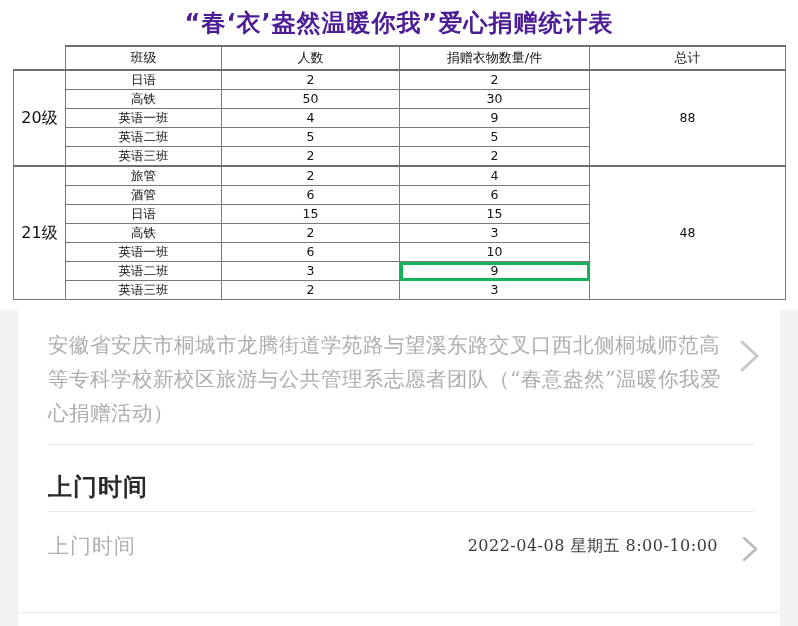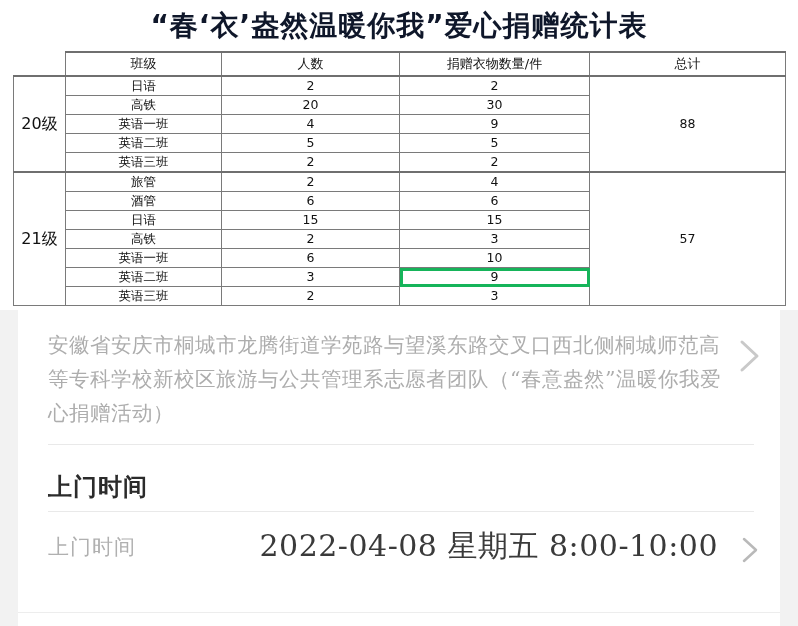--- a/index.html
+++ b/index.html
@@ -28,22 +28,22 @@
     top: 0;
     width: 798px;
     height: 310px;
     background: #ffffff;
     overflow: hidden;
   }
   .doc-title {
     text-align: center;
     font-family: "DejaVu Sans", sans-serif;
     font-weight: bold;
-    font-size: 28px;
-    color: #0f172a;
+    font-size: 24px;
+    color: #4c1d95;
     letter-spacing: 1px;
     padding-top: 7px;
     padding-bottom: 6px;
   }
   table.stats {
     border-collapse: collapse;
     width: 772px;
     margin: 0 13px;
     table-layout: fixed;
   }
@@ -149,21 +149,21 @@
     font-family: "DejaVu Serif", serif;
     font-size: 21px;
     color: #b0b0b0;
     letter-spacing: 1px;
     flex: none;
   }
   .time-value {
     flex: 1;
     text-align: right;
     font-family: "DejaVu Serif", serif;
-    font-size: 30px;
+    font-size: 16px;
     color: #3a3a3a;
     letter-spacing: 0.5px;
     padding-right: 12px;
   }
   .bottom-strip {
     position: absolute;
     left: 0;
     bottom: 0;
     width: 798px;
     height: 14px;
@@ -208,21 +208,21 @@
 
         <tr class="topline">
           <td class="grade" rowspan="5">20级</td>
           <td>日语</td>
           <td>2</td>
           <td>2</td>
           <td rowspan="5">88</td>
         </tr>
         <tr>
           <td>高铁</td>
-          <td>20</td>
+          <td>50</td>
           <td>30</td>
         </tr>
         <tr>
           <td>英语一班</td>
           <td>4</td>
           <td>9</td>
         </tr>
         <tr>
           <td>英语二班</td>
           <td>5</td>
@@ -232,21 +232,21 @@
           <td>英语三班</td>
           <td>2</td>
           <td>2</td>
         </tr>
 
         <tr class="topline">
           <td class="grade" rowspan="7">21级</td>
           <td>旅管</td>
           <td>2</td>
           <td>4</td>
-          <td rowspan="7">57</td>
+          <td rowspan="7">48</td>
         </tr>
         <tr>
           <td>酒管</td>
           <td>6</td>
           <td>6</td>
         </tr>
         <tr>
           <td>日语</td>
           <td>15</td>
           <td>15</td>

